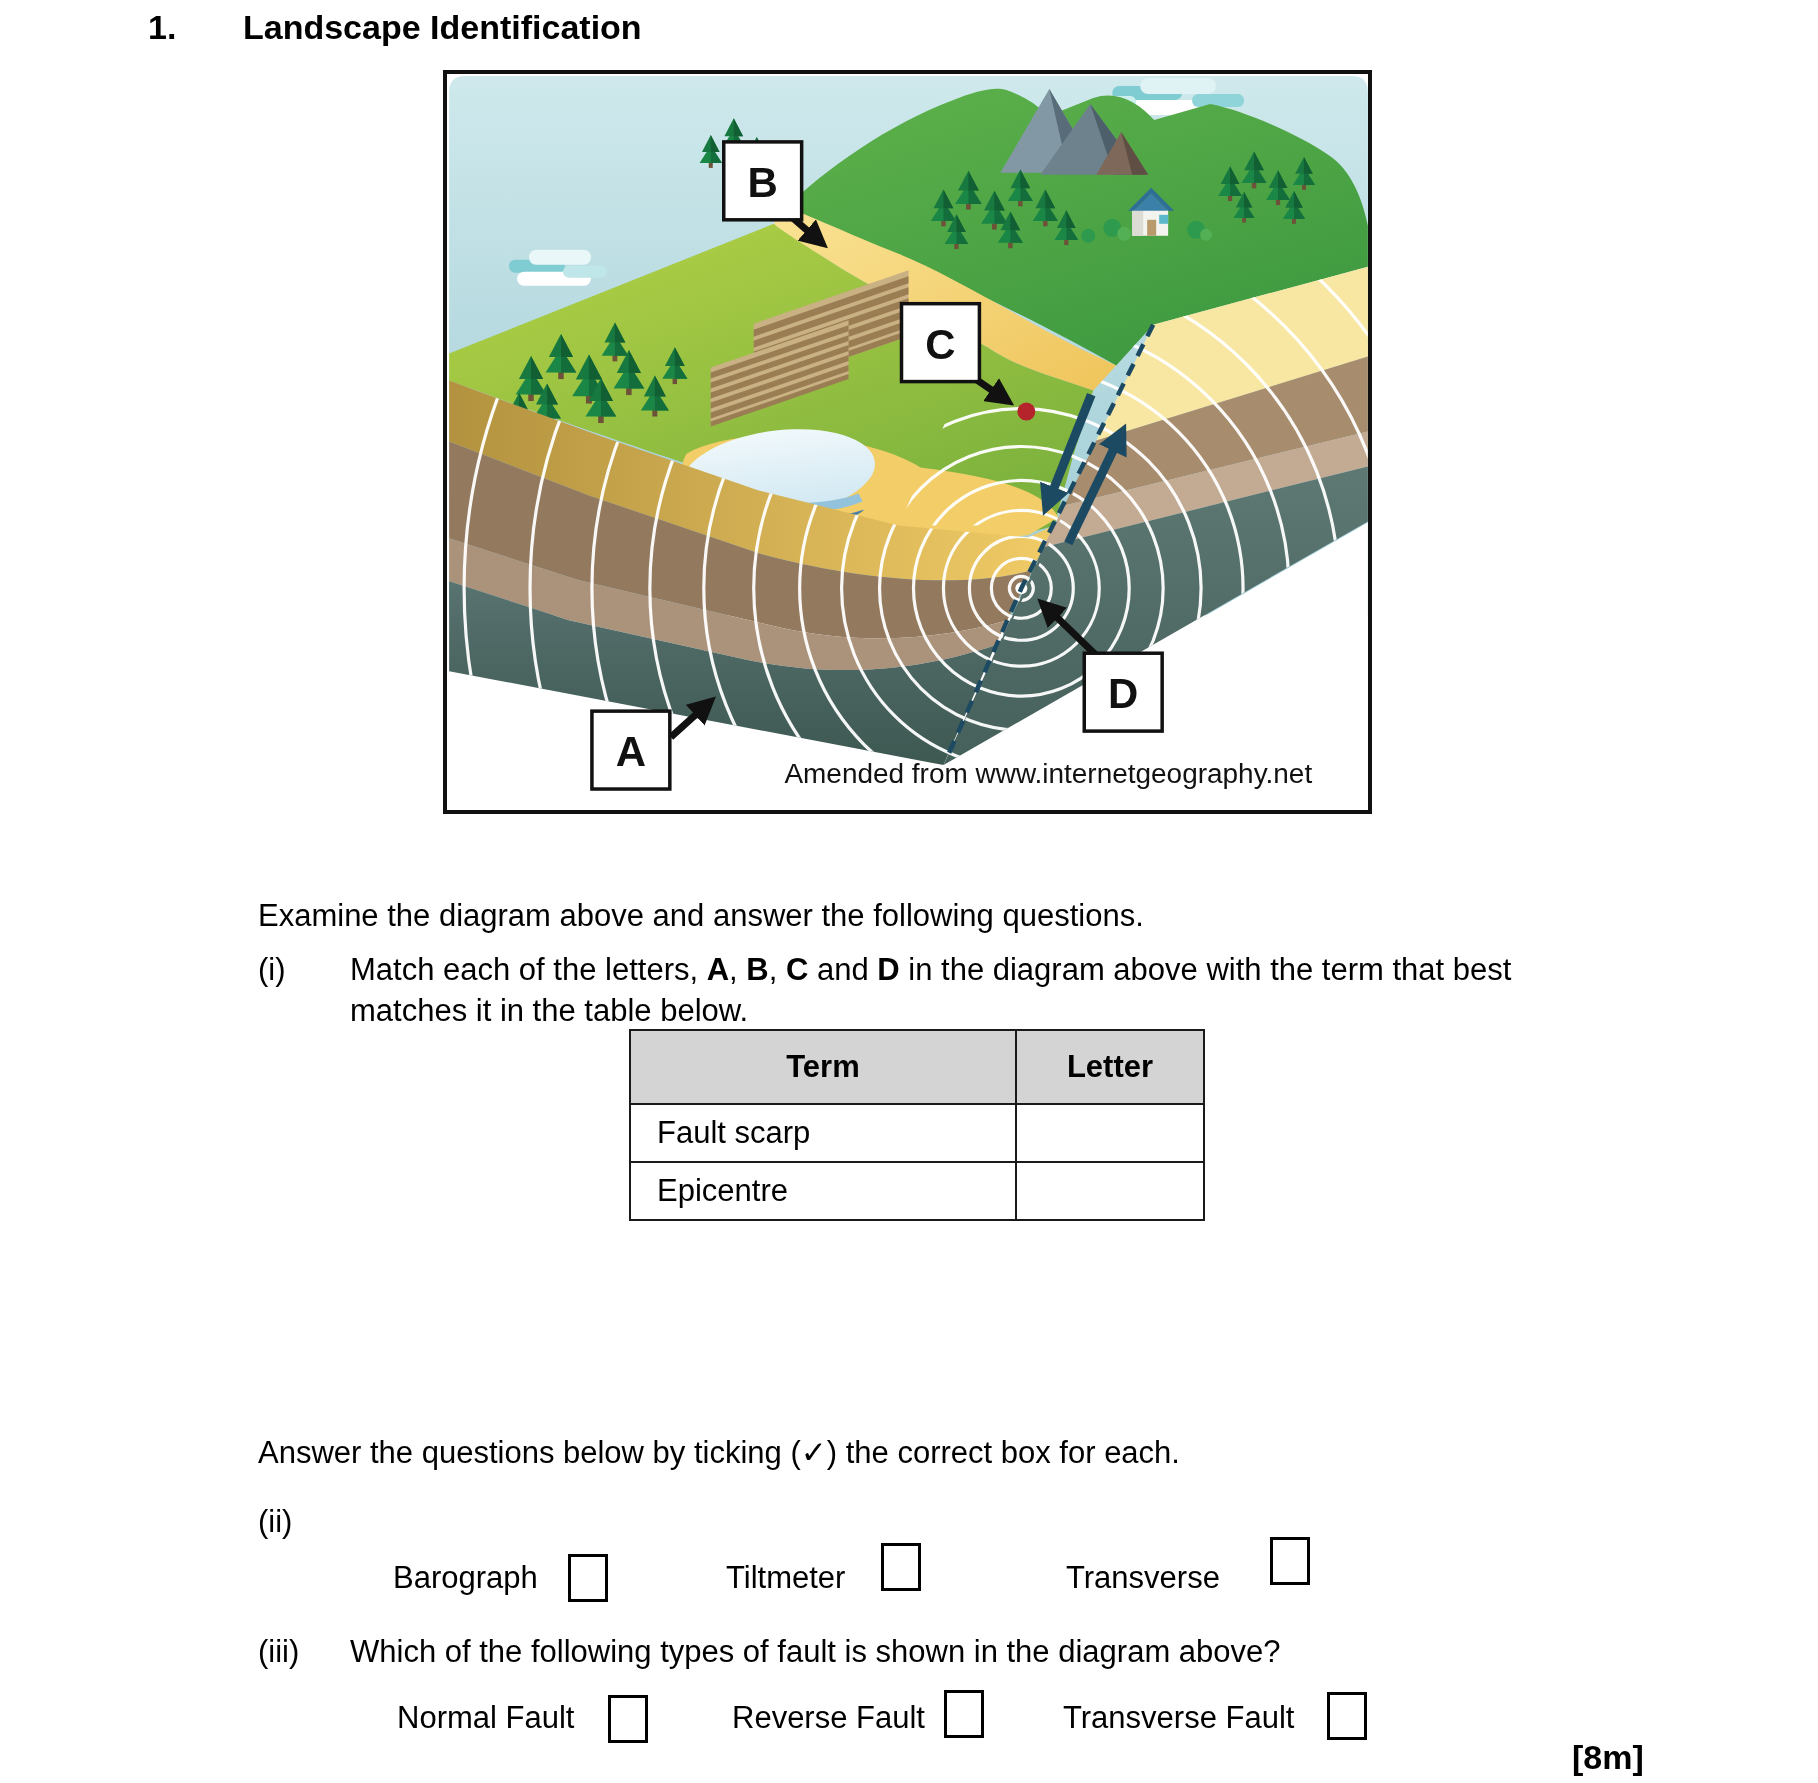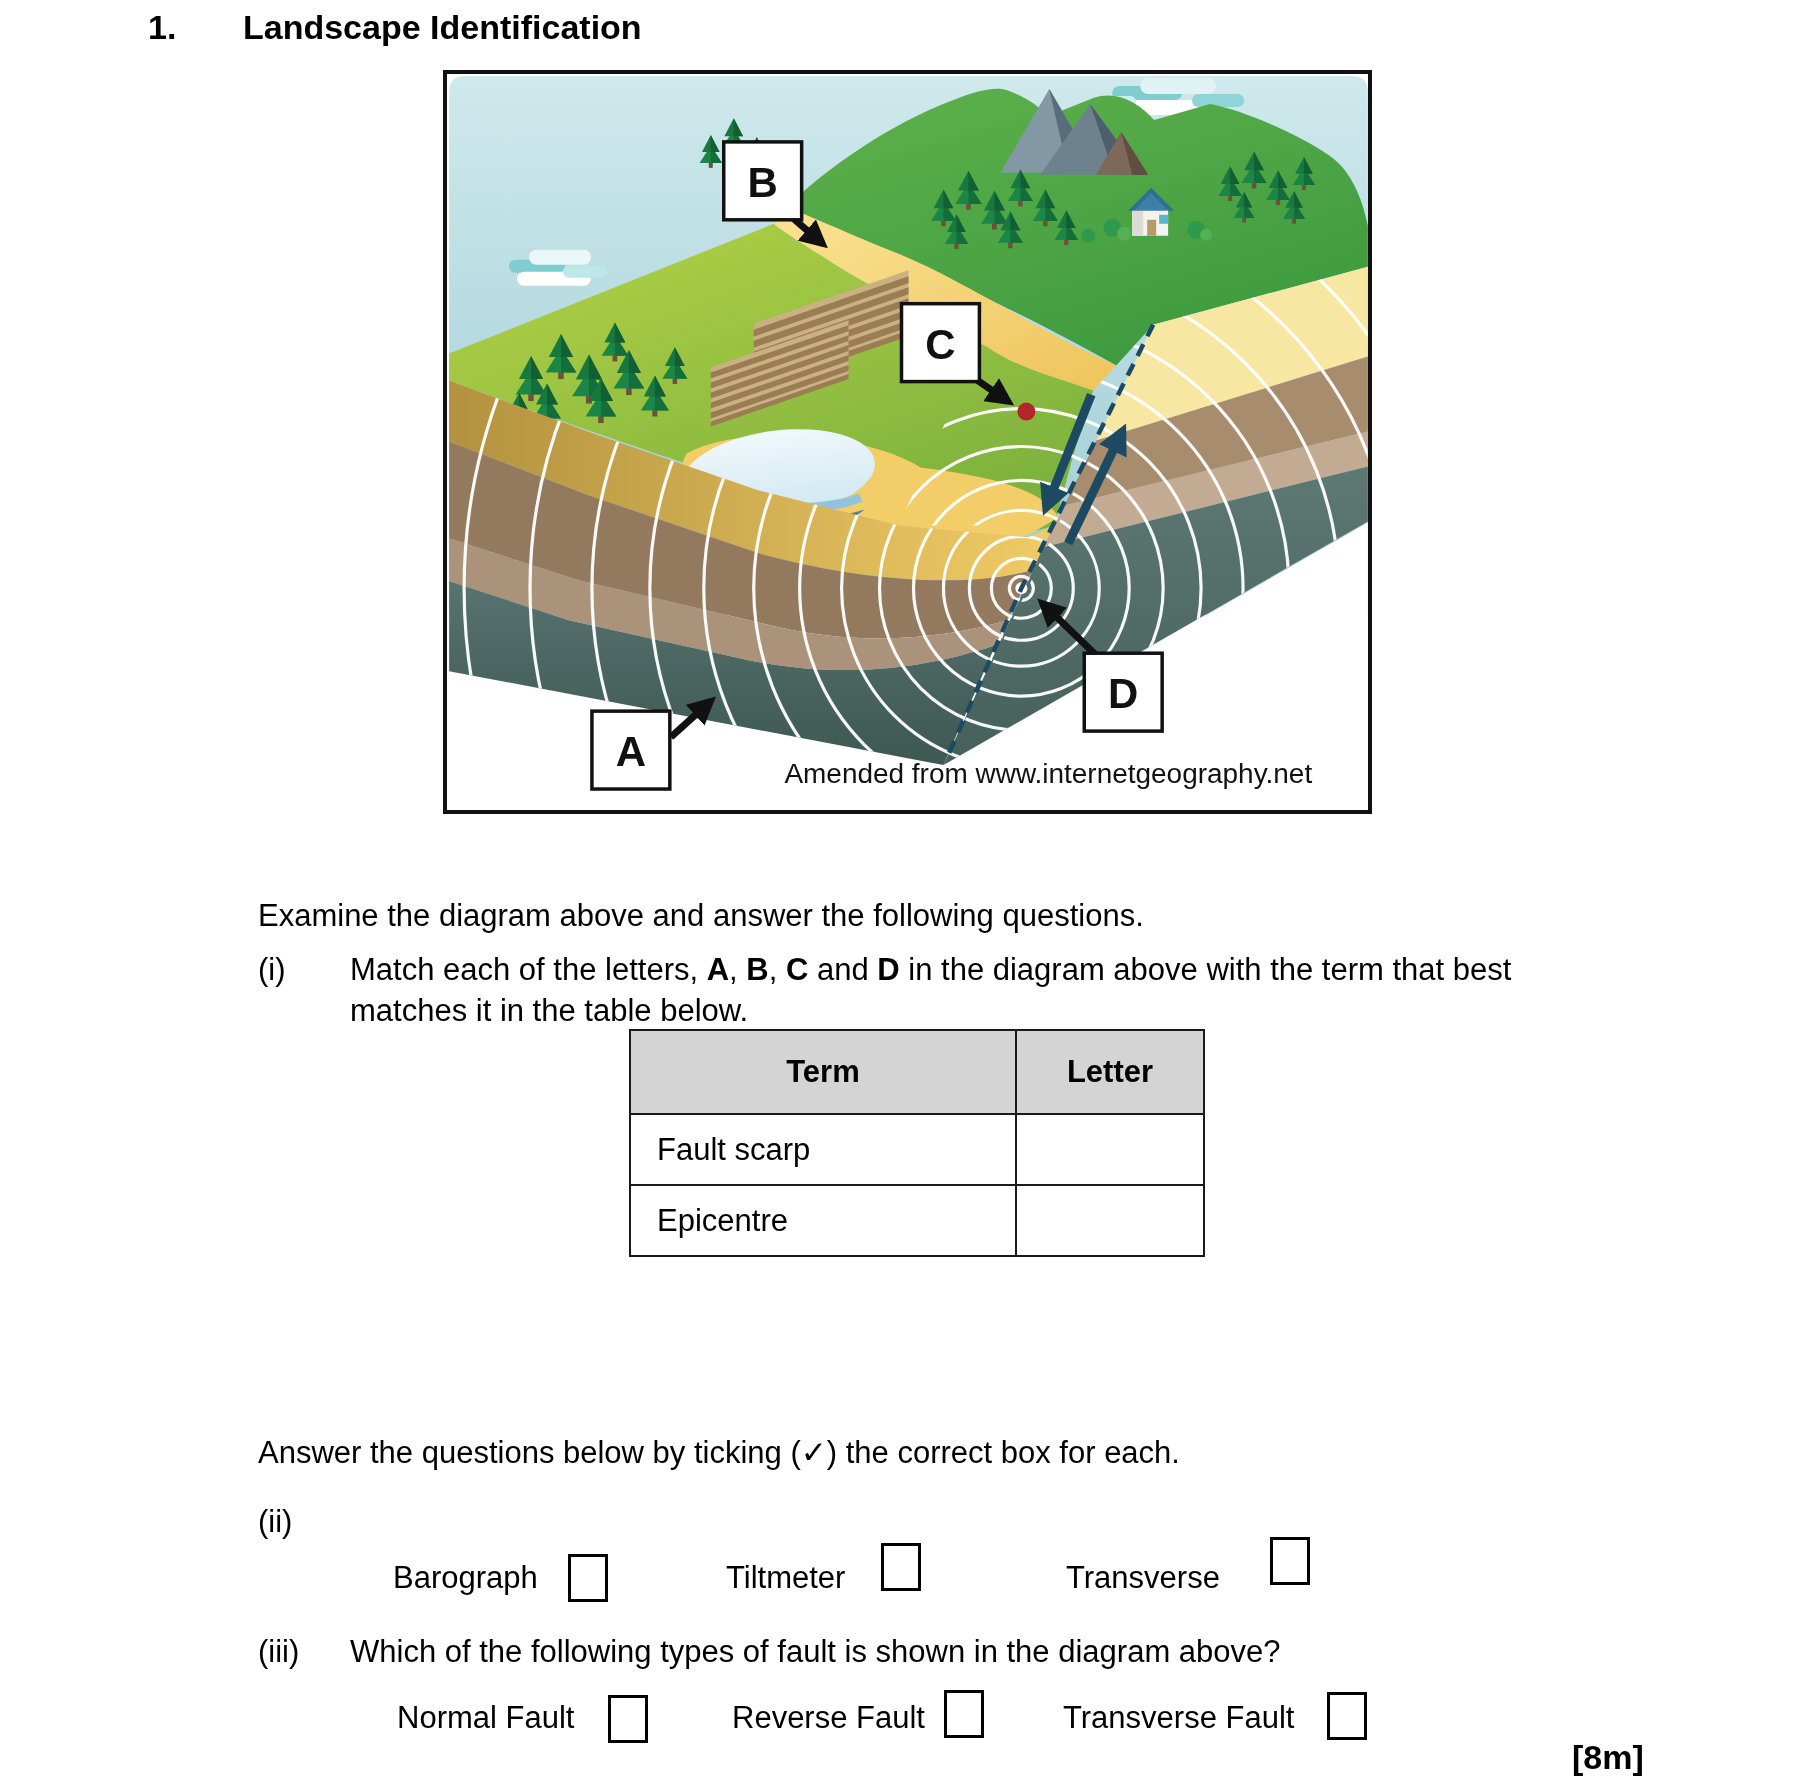--- a/index.html
+++ b/index.html
@@ -13,22 +13,22 @@
   .title-row{font-size:34px;font-weight:bold;}
   
   .frame{
     position:absolute;left:443px;top:70px;width:929px;height:744px;
     border:4px solid #111;box-sizing:border-box;background:#fff;
   }
   .frame svg{position:absolute;left:2px;top:2px;}
   
   .qtable{position:absolute;left:629px;top:1029px;border-collapse:collapse;}
   .qtable td,.qtable th{border:2.5px solid #1a1a1a;font-size:31px;box-sizing:border-box;}
-  .qtable th{background:#d4d4d4;font-weight:bold;text-align:center;height:84px;}
-  .qtable td{height:71px;margin-top:8px;}
+  .qtable th{background:#d4d4d4;font-weight:bold;text-align:center;height:74px;}
+  .qtable td{height:58px;margin-top:8px;}
   .col-term{width:386px;}
   .col-letter{width:188px;}
   .term-cell{padding-left:26px;text-align:left;font-weight:normal;}
   
   .chk{
     position:absolute;width:40px;height:48px;border:3px solid #000;
     box-sizing:border-box;background:#fff;
   }
   .optlabel{position:absolute;font-size:31px;white-space:nowrap;}
   .qlabel{position:absolute;font-size:31px;}

